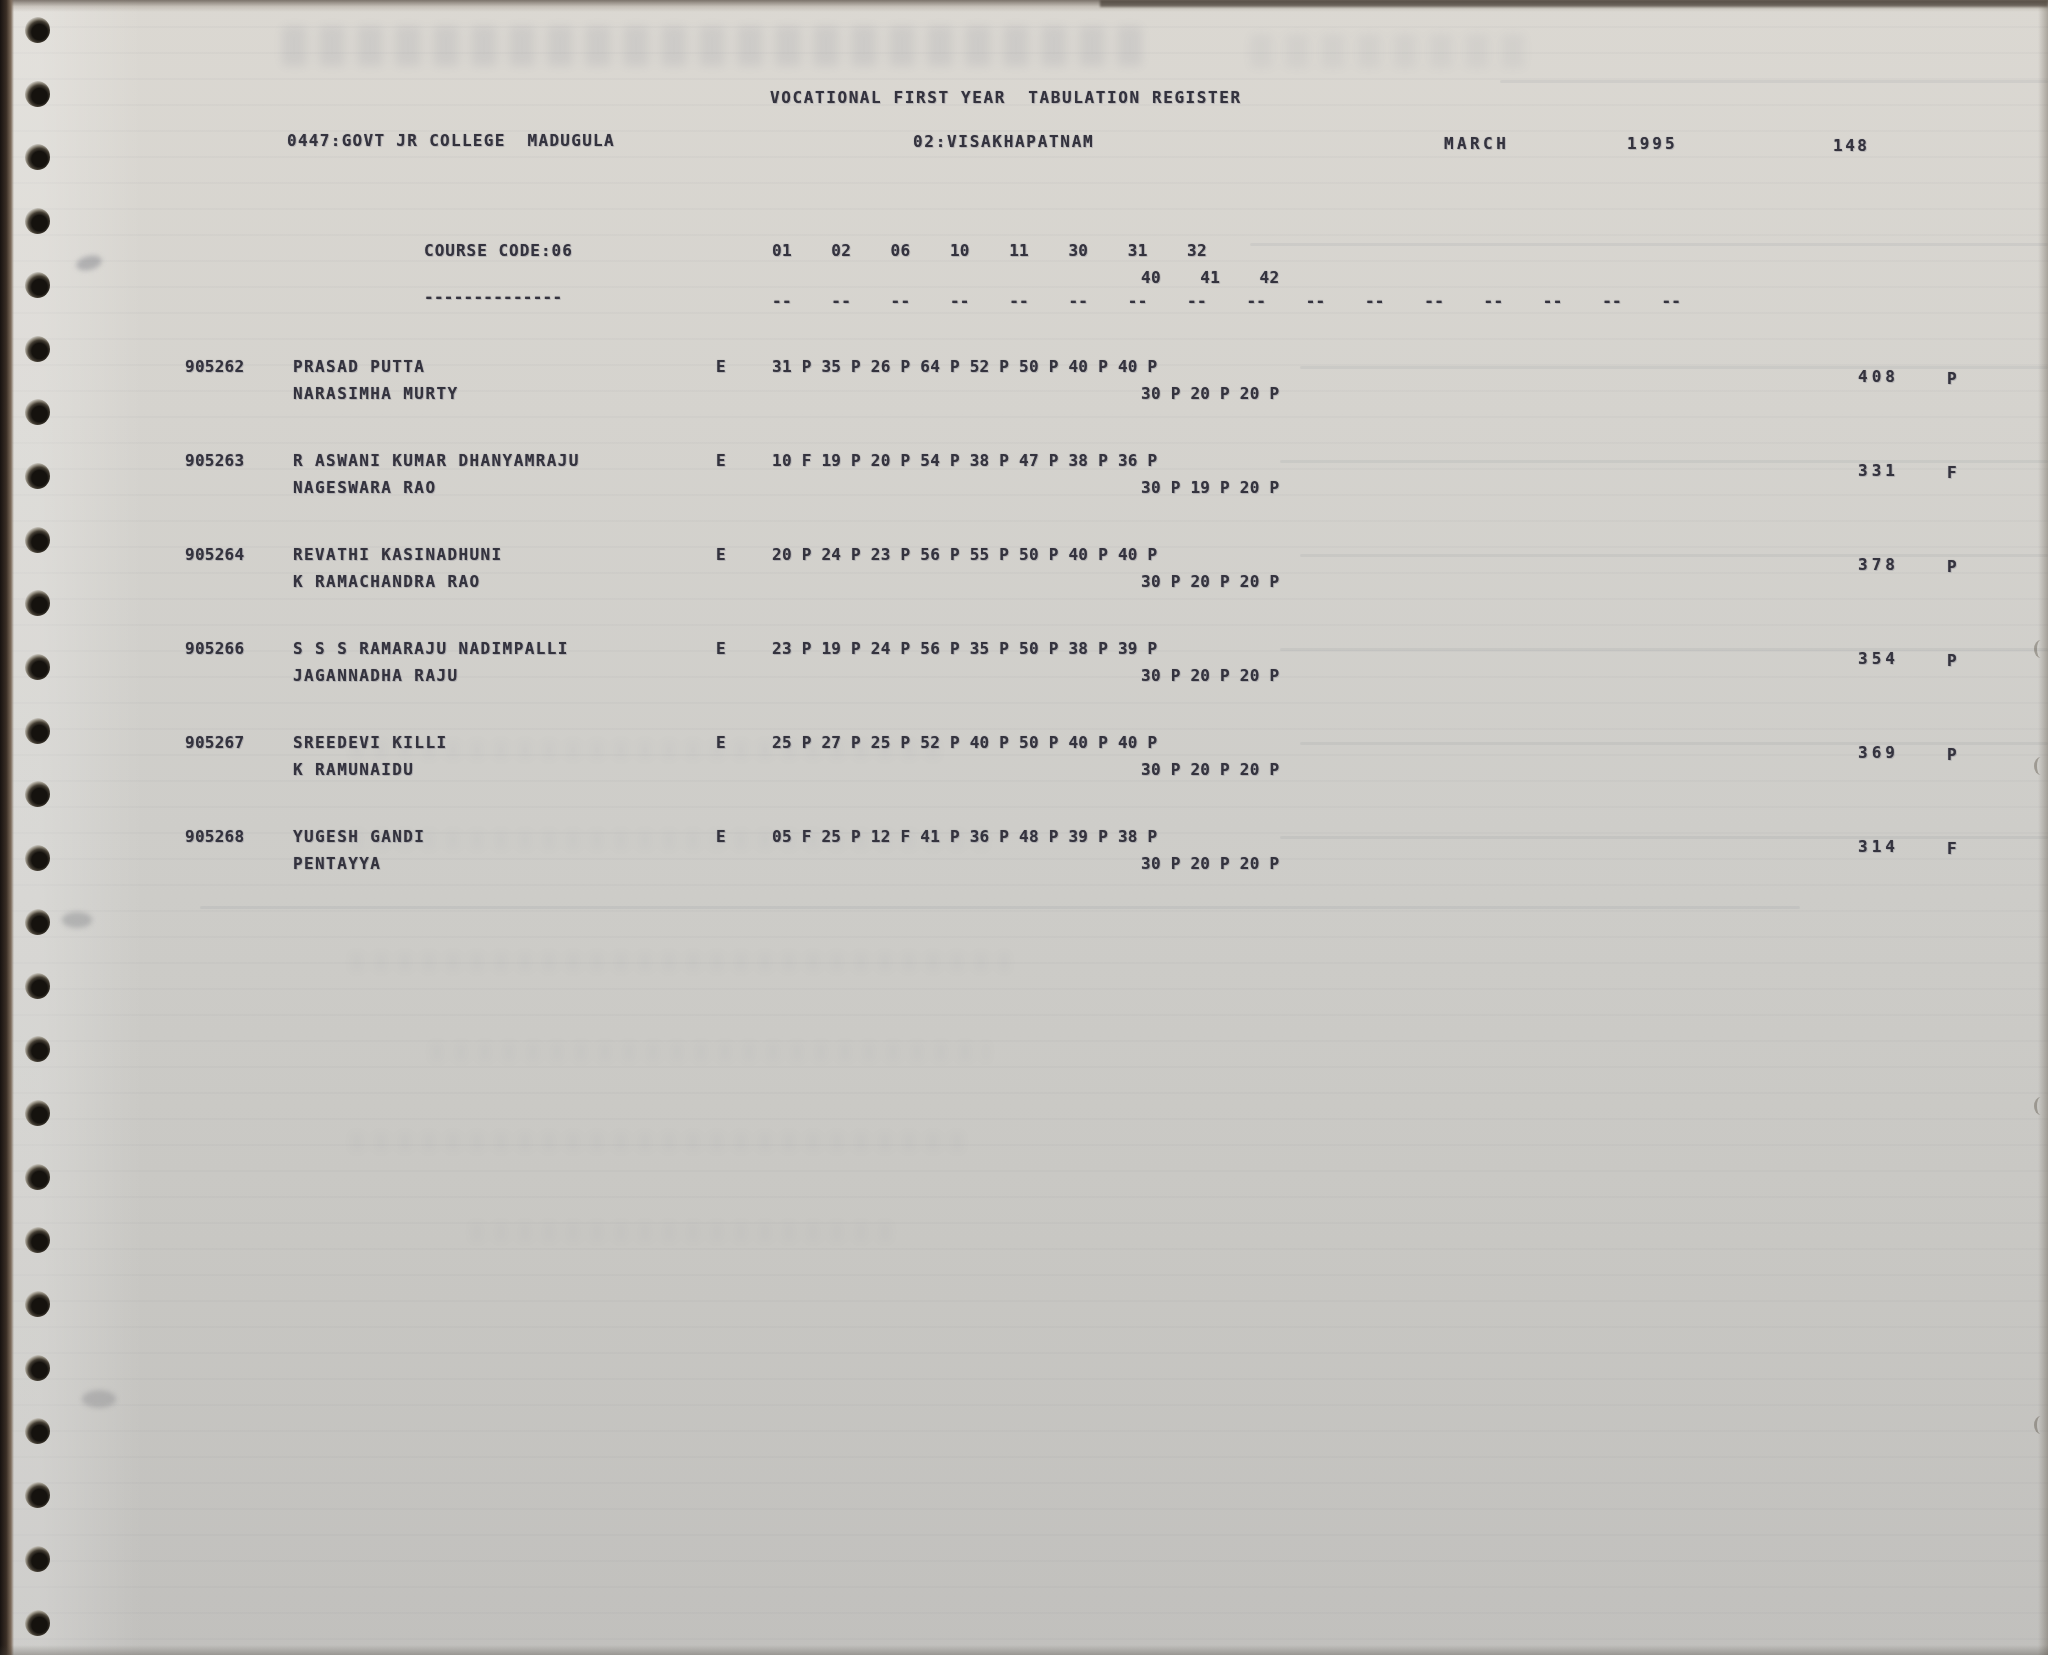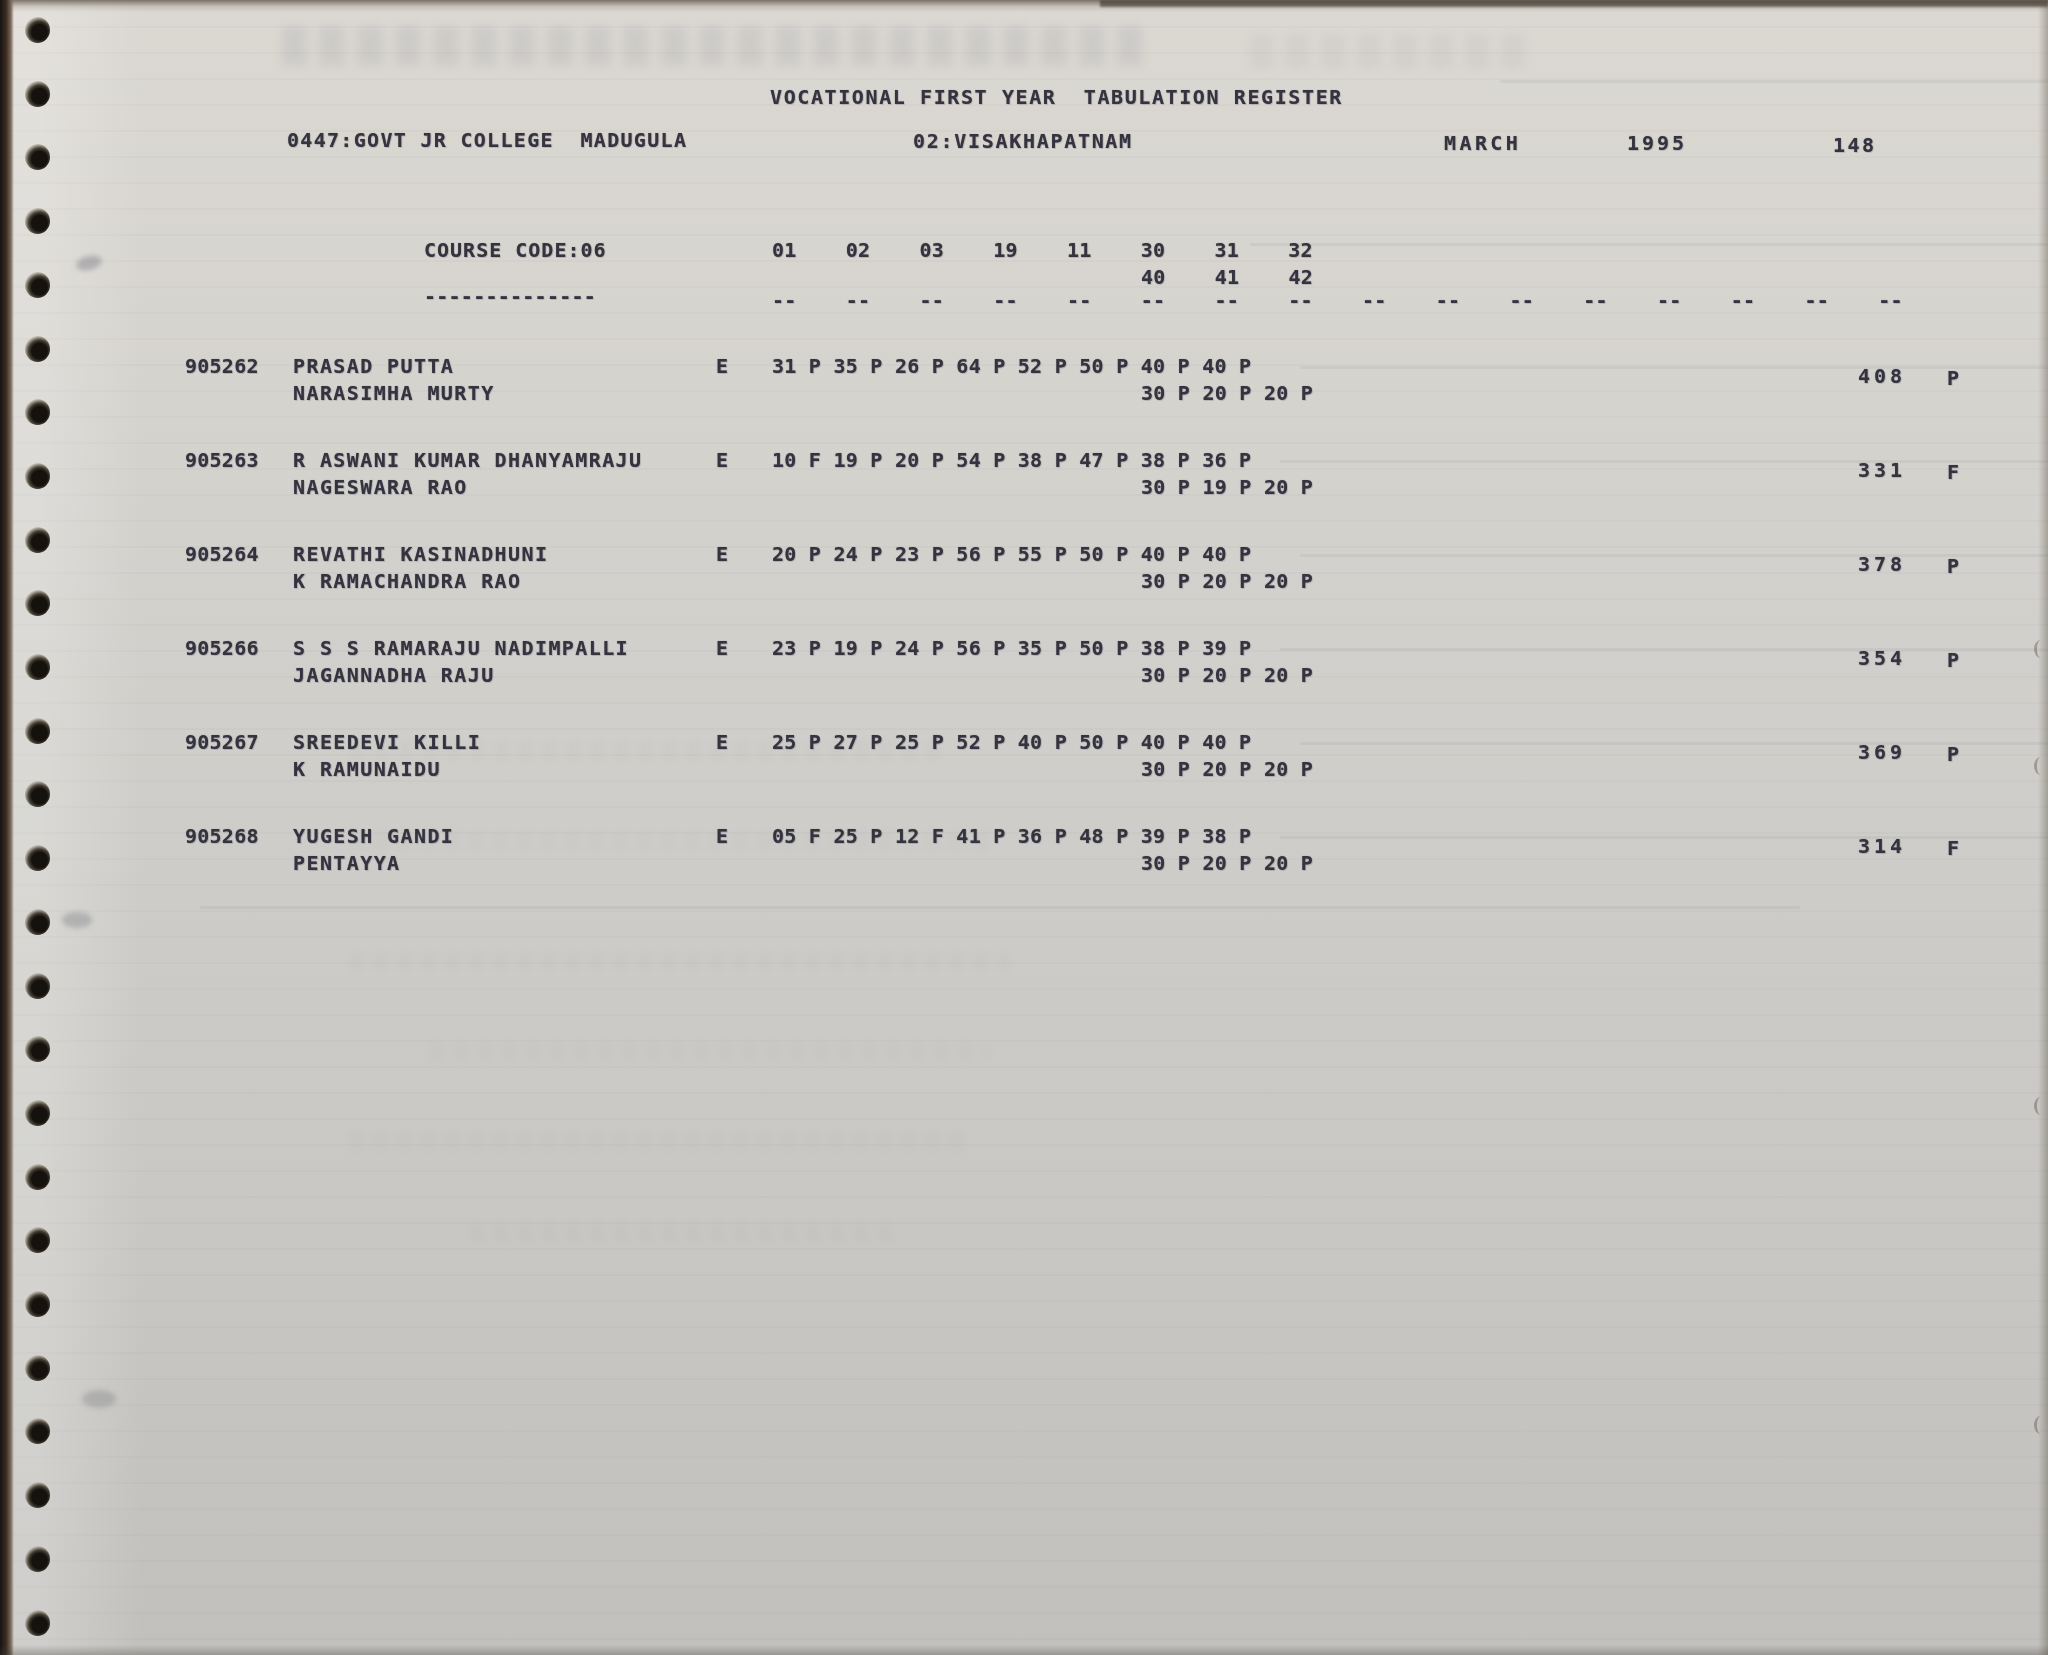--- a/index.html
+++ b/index.html
@@ -49,21 +49,21 @@
   .smudge.s2{left:62px;top:912px;width:30px;height:16px;background:rgba(100,102,110,.30);}
   .smudge.s3{left:82px;top:1390px;width:34px;height:18px;background:rgba(104,104,112,.28);}
 
   
   .curl{position:absolute;width:10px;height:18px;border-left:3px solid rgba(80,70,58,.38);
     border-radius:50%;filter:blur(.5px);}
 
   
   .mono{position:absolute;
     font-family:"DejaVu Sans Mono","Liberation Mono",monospace;
-    font-weight:700;font-size:20px;line-height:27px;color:#34333e;
+    font-weight:700;font-size:16px;line-height:27px;color:#34333e;
     white-space:pre;letter-spacing:.25px;
     text-shadow:0 0 1px rgba(45,45,70,.5), 1px 1px 0 rgba(45,45,70,.14);}
 
   .title{left:770px;top:84px;letter-spacing:1.6px;}
   .college{left:287px;top:127px;letter-spacing:1.3px;}
   .district{left:913px;top:128px;letter-spacing:1.7px;}
   .month{left:1416px;top:130px;letter-spacing:3.4px;padding-left:28px;}
   .year{left:1627px;top:130px;letter-spacing:3px;}
   .pageno{left:1833px;top:132px;letter-spacing:2.5px;}
   .course{left:424px;top:237px;letter-spacing:1px;}
@@ -156,21 +156,21 @@
       </div>
 
     <div class="mono title">VOCATIONAL FIRST YEAR  TABULATION REGISTER</div>
     <div class="mono college">0447:GOVT JR COLLEGE  MADUGULA</div>
     <div class="mono district">02:VISAKHAPATNAM</div>
     <div class="mono month">MARCH</div>
     <div class="mono year">1995</div>
     <div class="mono pageno">148</div>
     <div class="mono course">COURSE CODE:06</div>
     <div class="mono course-u">--------------</div>
-    <div class="mono codes1">01    02    03    19    11    30    31    32</div>
+    <div class="mono codes1">01    02    06    10    11    30    31    32</div>
     <div class="mono codes2">40    41    42</div>
     <div class="mono codes-u">--    --    --    --    --    --    --    --    --    --    --    --    --    --    --    --</div>
 
     <div id="rows">
         <div class="student-row" style="top: 353px;">
     <span class="mono roll">905262</span>
     <span class="mono name">PRASAD PUTTA</span>
     <span class="mono father">NARASIMHA MURTY</span>
     <span class="mono medium">E</span>
     <span class="mono m1">31 P 35 P 26 P 64 P 52 P 50 P 40 P 40 P</span>

